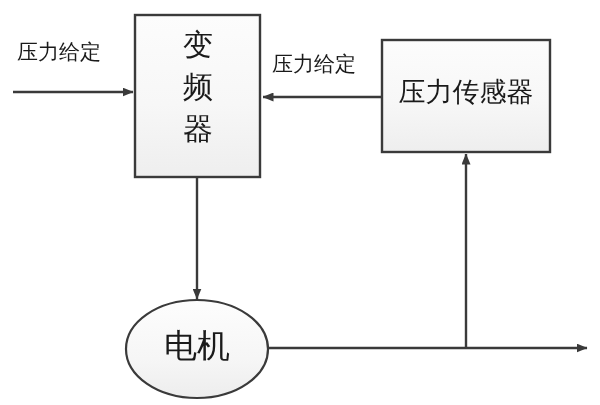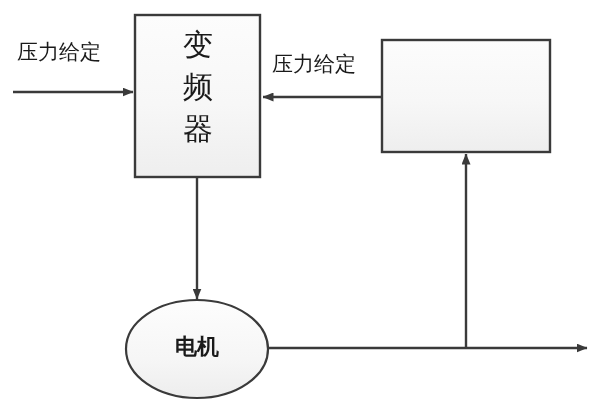--- a/index.html
+++ b/index.html
@@ -44,23 +44,22 @@
     left: 386px;
     top: 76px;
     width: 160px;
     font-size: 27px;
     line-height: 32px;
   }
   #motor-label {
     left: 147px;
     top: 330px;
     width: 100px;
-    font-size: 22px;
+    font-size: 33px;
     line-height: 32px;
-    font-weight: bold;
   }
   .edge-label {
     position: absolute;
     color: #1a1a1a;
     font-family: "DejaVu Serif", "Liberation Serif", serif;
     font-size: 21px;
     line-height: 24px;
     white-space: pre;
   }
   #setpoint-label {
@@ -117,20 +116,21 @@
 
     <line x1="268" y1="348" x2="587" y2="348" stroke="#3a3a3a" stroke-width="2.4" marker-end="url(#arrowRight)"></line>
 
     <line x1="466" y1="348" x2="466" y2="154" stroke="#3a3a3a" stroke-width="2.4" marker-end="url(#arrowUp)"></line>
   </svg>
 
   <div class="node-label" id="inverter-label">变
 频
 器</div>
 
+  <div class="node-label" id="sensor-label">压力传感器</div>
 
   <div class="node-label" id="motor-label">电机</div>
 
   <div class="edge-label" id="setpoint-label">压力给定</div>
 
   <div class="edge-label" id="feedback-label">压力给定</div>
 
 </div>
 
 </body></html>

